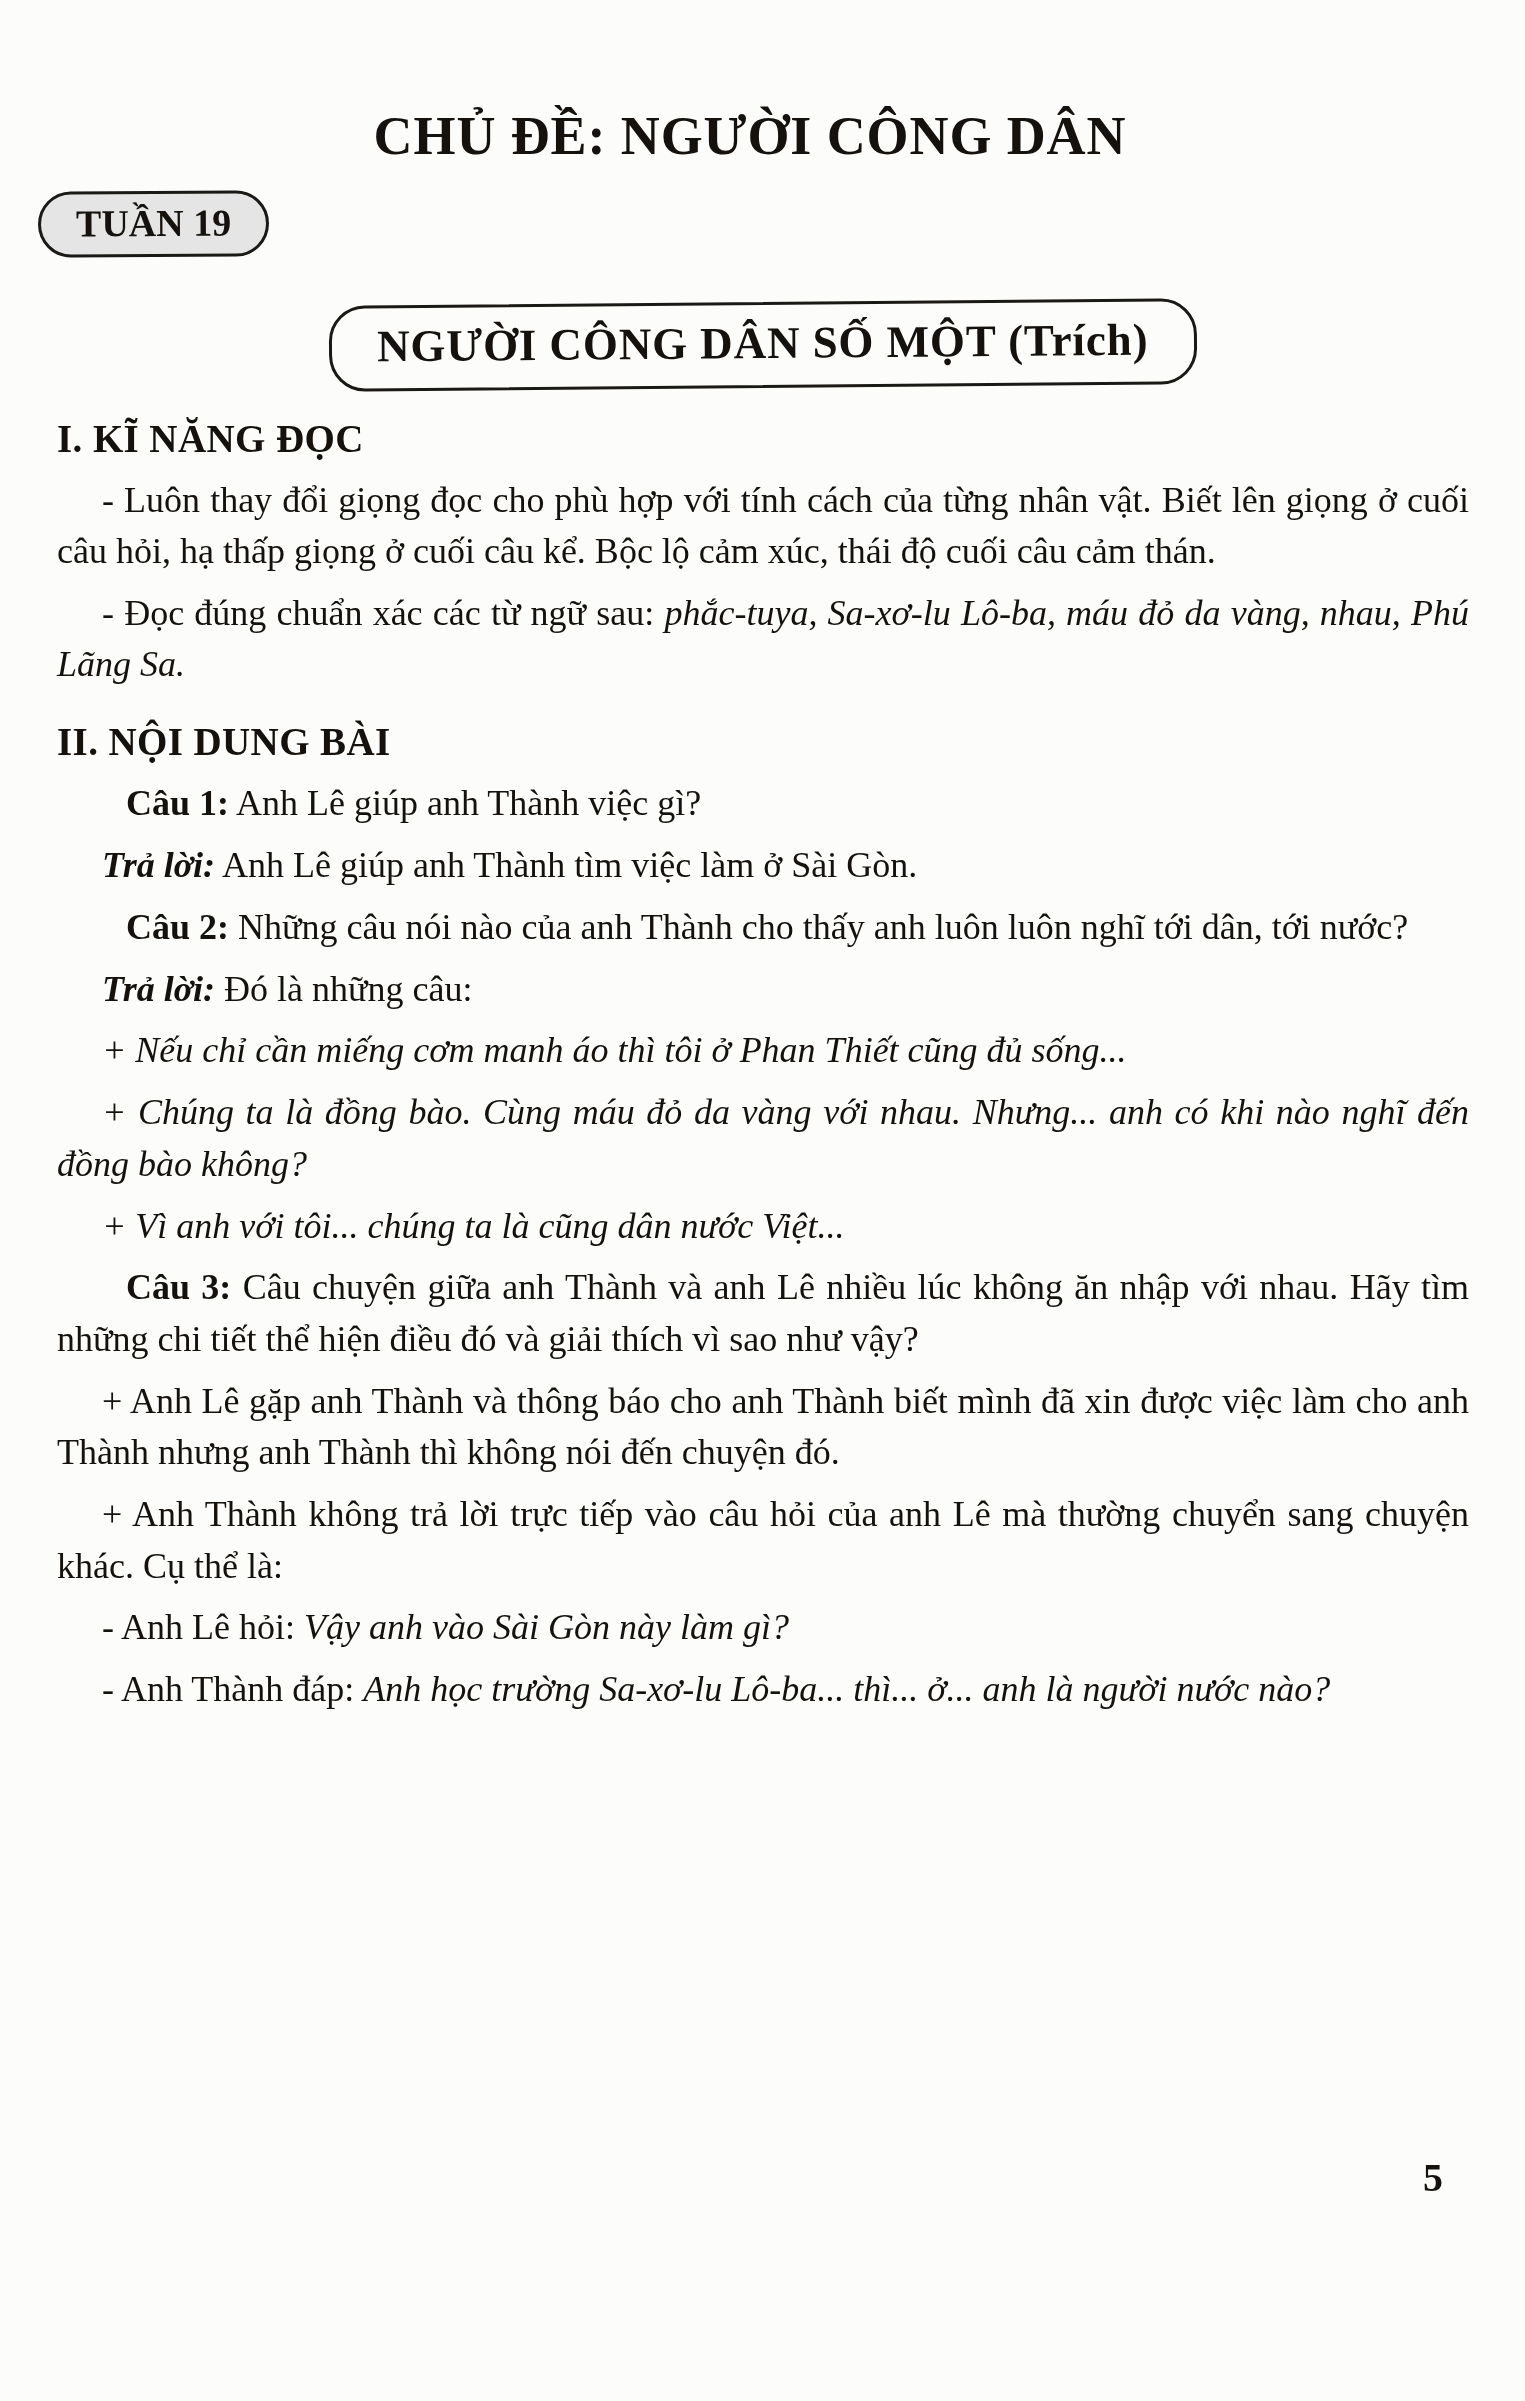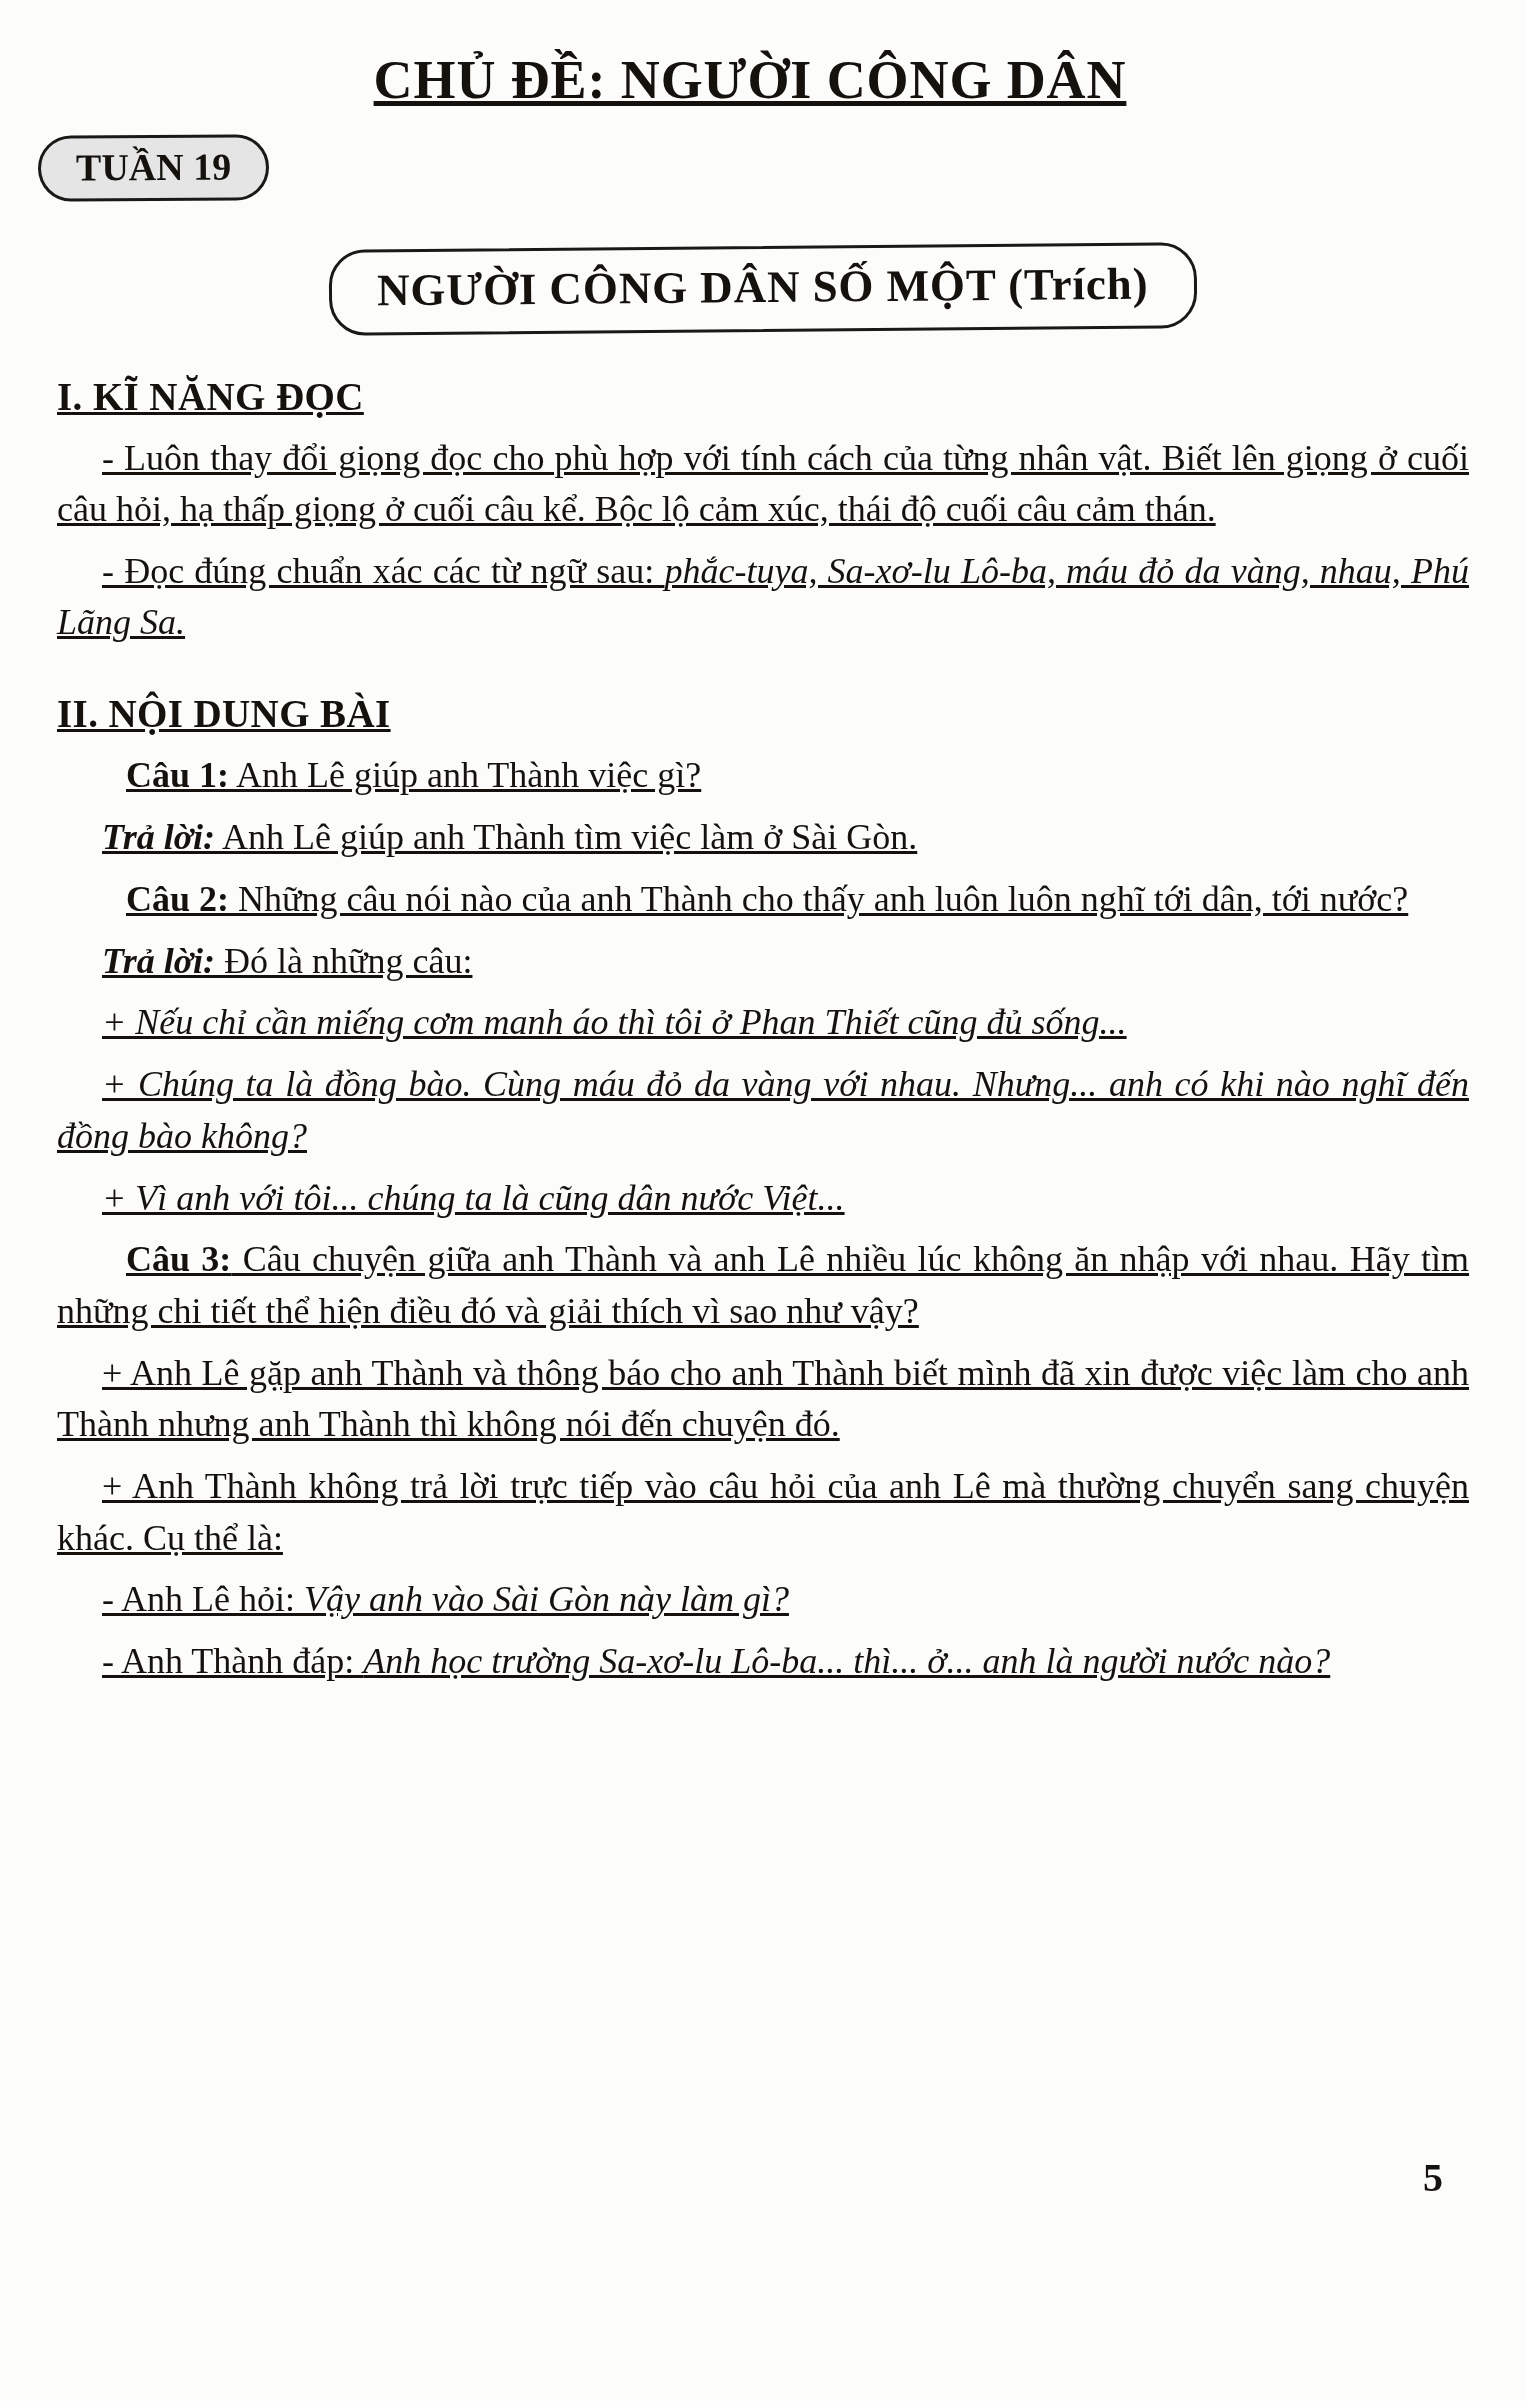--- a/index.html
+++ b/index.html
@@ -7,24 +7,23 @@
   body {
     width: 1526px;
     min-height: 2401px;
     font-family: "Liberation Serif", "DejaVu Serif", serif;
     color: #15120e;
   }
   .page {
     width: 1526px;
     min-height: 2401px;
     background: #fcfcfa;
-    padding: 49px 57px 52px 57px;
+    padding: 105px 57px 52px 57px;
     position: relative;
     overflow: hidden;
-    text-decoration: underline;
   }
   .main-title {
     text-align: center;
     font-size: 54px;
     font-weight: bold;
     letter-spacing: 0.9px;
     padding-right: 26px;
   }
   .header-row {
     position: relative;
@@ -63,21 +62,21 @@
     padding: 12px 45px 15.6px 45px;
     font-size: 45px;
     font-weight: bold;
     letter-spacing: 0.9px;
     transform: rotate(-0.5deg);
     background: #fcfcfa;
   }
   .section-heading {
     font-size: 39px;
     font-weight: bold;
-    margin-top: 42px;
+    margin-top: 28px;
     margin-bottom: 14px;
     letter-spacing: 0.4px;
   }
   .para {
     font-size: 36px;
     line-height: 1.43;
     text-align: justify;
     text-indent: 45px;
     margin-bottom: 10.4px;
   }

